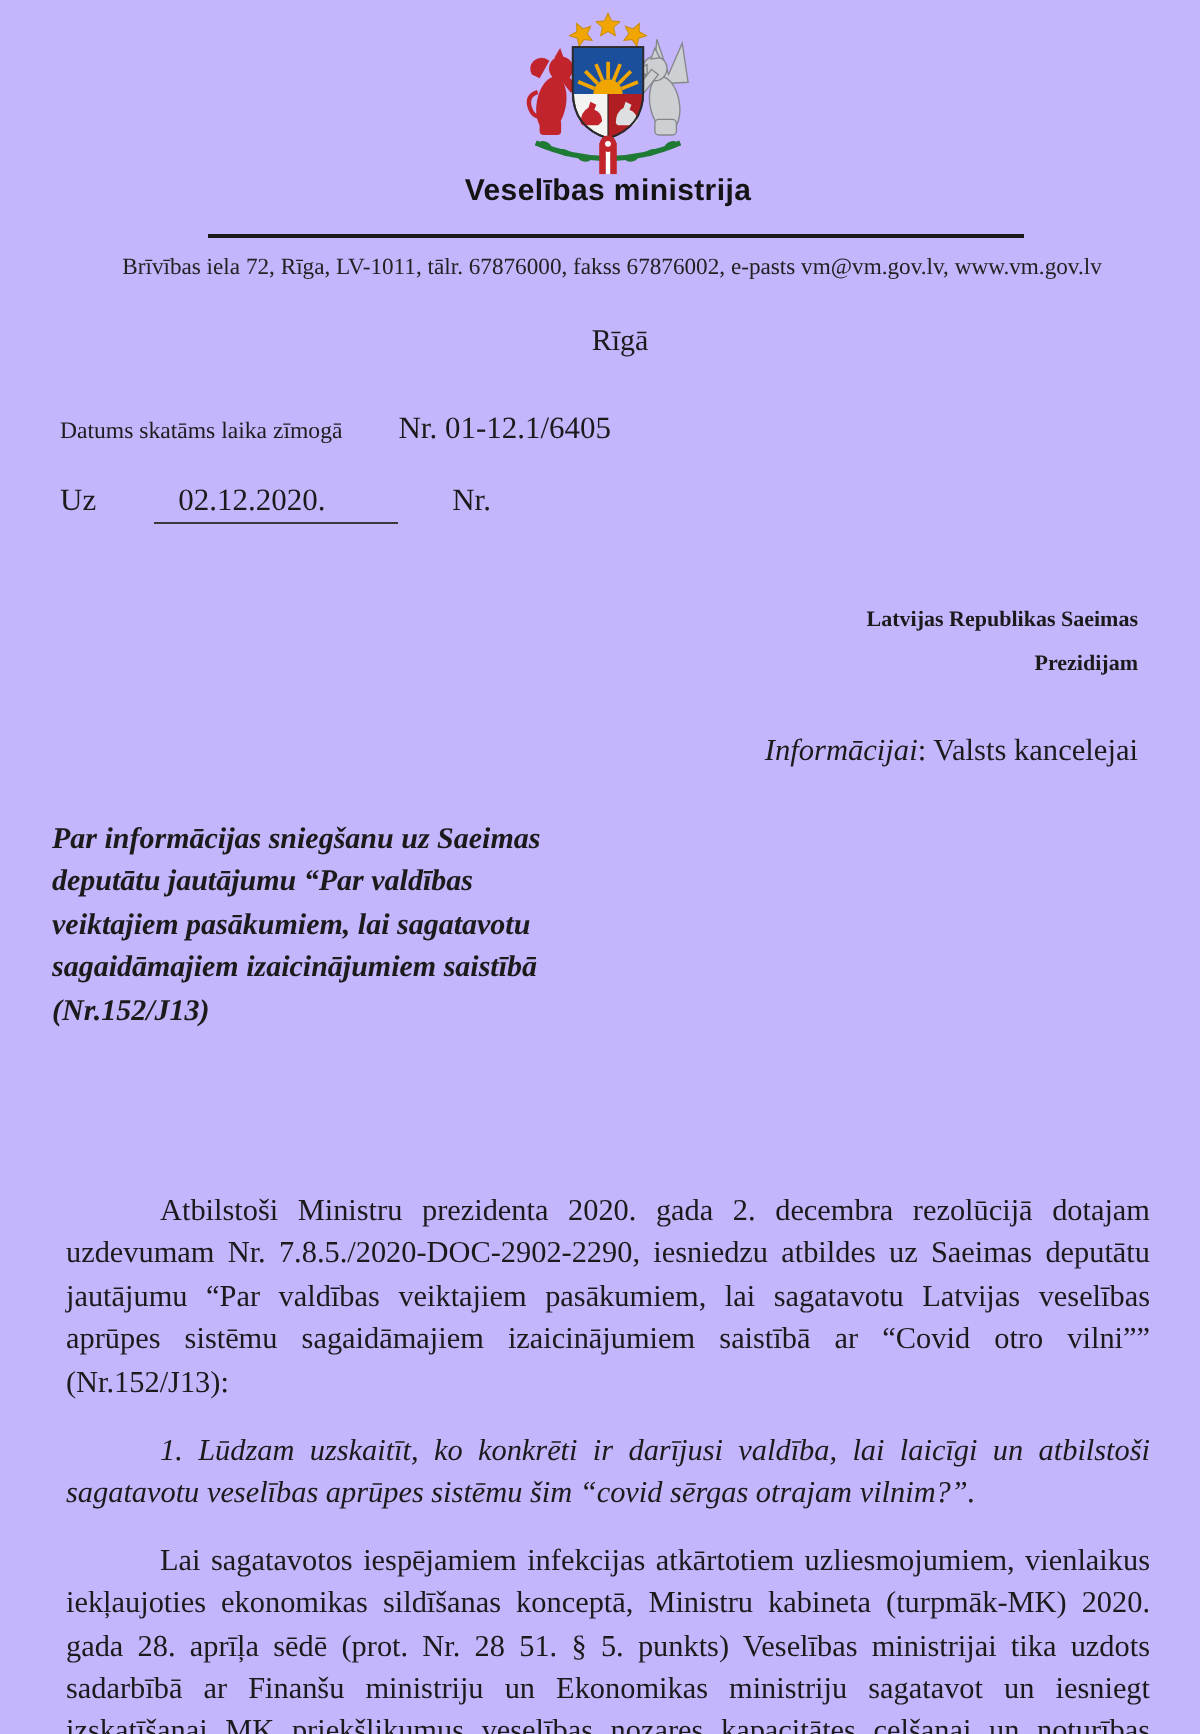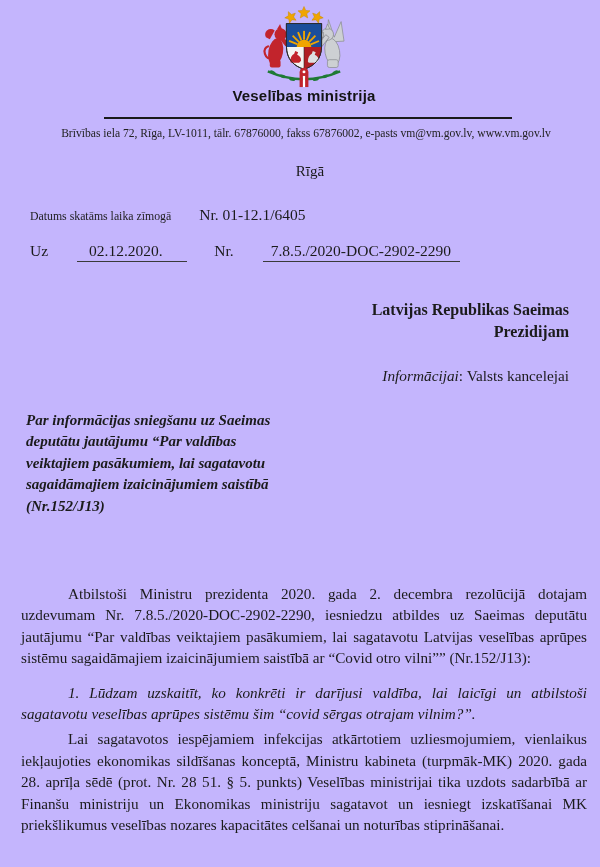--- a/index.html
+++ b/index.html
@@ -35,36 +35,36 @@
   .ref-nr1{margin-left:28px;font-size:15.5px;}
   .ref-row2{margin-top:2px;gap:17px;}
   .uz-label{font-size:15.5px;}
   .u-line{border-bottom:1.6px solid #3a3a3a;display:inline-block;}
   .uz-date{margin-left:12px;width:110px;padding:0 0 1px 12px;font-size:15.5px;margin-top:16px;}
   .nr-label{margin-left:10px;font-size:15.5px;}
   .uz-number{margin-left:12px;width:212px;padding:0 0 1px 8px;font-size:15.5px;}
   
   .addressee{
     position:absolute;right:31px;top:299px;
-    text-align:right;font-weight:bold;font-size:16px;line-height:22px;
+    text-align:right;font-weight:bold;font-size:11px;line-height:22px;
   }
   .info-line{position:absolute;right:31px;top:367px;font-size:15.3px;text-align:right;}
   .info-line .it{font-style:italic;}
   
   .subject{
     position:absolute;left:26px;top:410px;width:350px;
     font-style:italic;font-weight:bold;
     font-size:15px;line-height:21.4px;
   }
   
   .body-text{
     position:absolute;left:21px;top:583px;width:566px;
     font-size:15.2px;line-height:21.4px;text-align:justify;
   }
-  .body-text p{margin:0;text-indent:47px;}
+  .body-text p{margin:12px;text-indent:47px;}
   .p2{margin-top:13px !important;font-style:italic;}
   .p3{margin-top:4px !important;}
 </style>
 </head>
 <body>
 
 <div class="page">
 
   <div class="crest">
     <svg viewBox="0 0 120 86" width="118" height="84" xmlns="http://www.w3.org/2000/svg">
@@ -150,21 +150,20 @@
 
   <div class="ref-block">
     <div class="ref-row">
       <span class="date-note">Datums skatāms laika zīmogā</span>
       <span class="ref-nr1">Nr. 01-12.1/6405</span>
     </div>
     <div class="ref-row ref-row2">
       <span class="uz-label">Uz</span>
       <span class="u-line uz-date">02.12.2020.</span>
       <span class="nr-label">Nr.</span>
-      <span class="u-line uz-number">7.8.5./2020-DOC-2902-2290</span>
     </div>
   </div>
 
   <div class="addressee">
     <div>Latvijas Republikas Saeimas</div>
     <div>Prezidijam</div>
   </div>
 
   <div class="info-line">
     <span class="it">Informācijai</span><span>: Valsts kancelejai</span>

